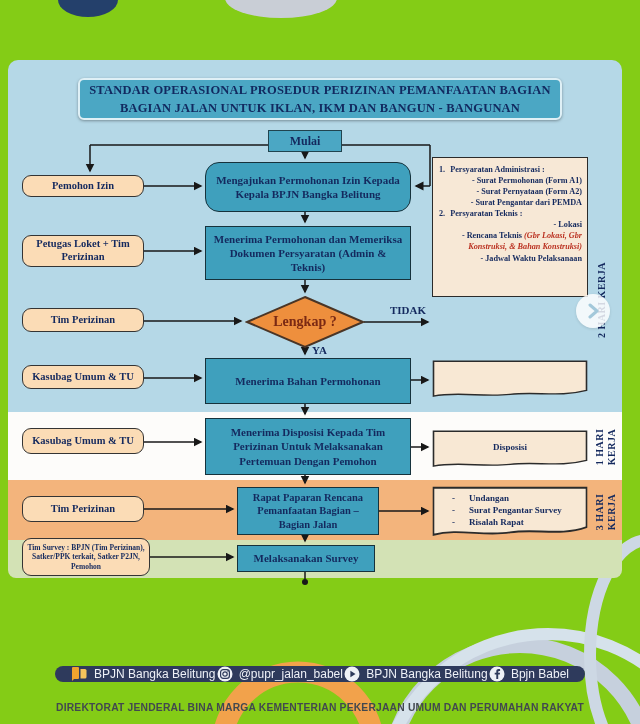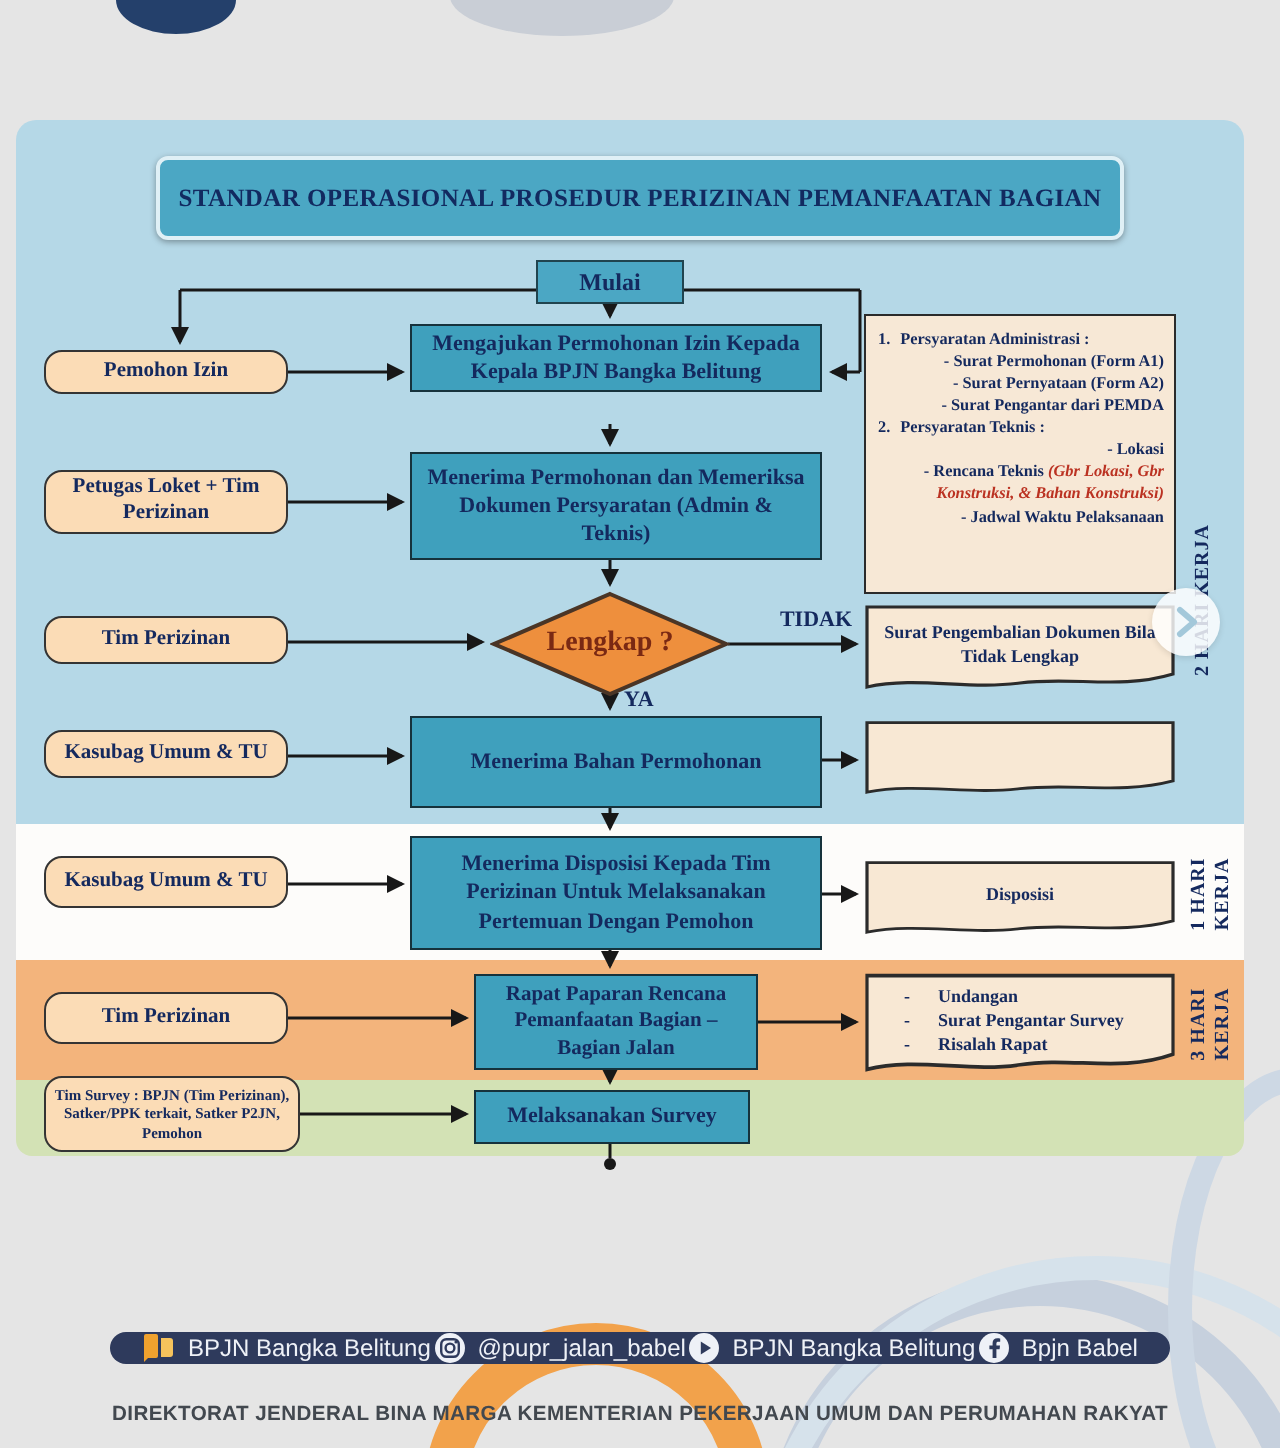--- a/index.html
+++ b/index.html
@@ -1,31 +1,31 @@
 <!DOCTYPE html>
 <html><head>
 <meta charset="utf-8">
 <style>
   html,body{margin:0;padding:0;background:#fff;}
-  .canvas{position:relative;width:640px;height:724px;background:#e5e5e5;overflow:hidden;
+  .canvas{position:relative;width:640px;height:724px;background:#84cc16;overflow:hidden;
           font-family:"Liberation Serif",serif;}
   .layer{position:absolute;left:0;top:0;width:640px;height:724px;pointer-events:none;}
   
   .band{position:absolute;left:8px;width:614px;z-index:1;}
   .band-blue{top:60px;height:352px;background:#b5d8e7;border-radius:10px 10px 0 0;}
   .band-white{top:412px;height:68px;background:#fdfcfa;}
   .band-orange{top:480px;height:60px;background:#f3b47c;}
   .band-green{top:540px;height:38px;background:#d3e2b5;border-radius:0 0 8px 8px;}
   
   .node{position:absolute;z-index:3;box-sizing:border-box;display:flex;align-items:center;justify-content:center;text-align:center;color:#14295e;font-weight:bold;}
   .title-box{left:78px;top:78px;width:484px;height:42px;background:#4ba7c4;border:2px solid #dff0f6;border-radius:6px;
              box-shadow:0 1px 3px rgba(0,0,0,.35);flex-direction:column;font-size:12.5px;line-height:1.45;letter-spacing:.2px;color:#122a60;}
   .start-box{left:268px;top:130px;width:74px;height:22px;background:#4ba7c4;border:1.5px solid #20444f;font-size:12px;}
   .proc{background:#3fa0bd;border:1.6px solid #16323c;font-size:11px;line-height:1.3;padding:2px 6px;}
-  .proc-1{left:205px;top:162px;width:206px;height:34px;}
+  .proc-1{left:205px;top:162px;width:206px;height:50px;border-radius:14px;}
   .proc-2{left:205px;top:226px;width:206px;height:54px;}
   .proc-3{left:205px;top:358px;width:206px;height:46px;}
   .proc-4{left:205px;top:418px;width:206px;height:57px;}
   .proc-5{left:237px;top:487px;width:142px;height:48px;font-size:10.5px;}
   .proc-6{left:237px;top:545px;width:138px;height:27px;}
   .role{background:#fbdcb6;border:1.5px solid #343434;border-radius:9px;font-size:10.5px;line-height:1.2;padding:2px 4px;}
   .role-1{left:22px;top:175px;width:122px;height:22px;}
   .role-2{left:22px;top:235px;width:122px;height:32px;}
   .role-3{left:22px;top:308px;width:122px;height:24px;}
   .role-4{left:22px;top:365px;width:122px;height:24px;}
@@ -120,20 +120,21 @@
       <path d="M379,511 H428" marker-end="url(#ah)"></path>
       <path d="M305,535 V541" marker-end="url(#ah)"></path>
       <path d="M150,557 H233" marker-end="url(#ah)"></path>
       <path d="M305,572 V579"></path>
     </g>
     <circle cx="305" cy="582" r="3" fill="#181818"></circle>
   </svg>
 
   <div class="node title-box">
     <span>STANDAR OPERASIONAL PROSEDUR PERIZINAN PEMANFAATAN BAGIAN</span>
+    <span>BAGIAN JALAN UNTUK IKLAN, IKM DAN BANGUN - BANGUNAN</span>
   </div>
 
   <div class="node start-box">Mulai</div>
 
   <div class="node role role-2">Petugas Loket + Tim Perizinan</div>
   <div class="node role role-1">Pemohon Izin</div>
   <div class="node role role-3">Tim Perizinan</div>
   <div class="node role role-4">Kasubag Umum &amp; TU</div>
   <div class="node role role-5">Kasubag Umum &amp; TU</div>
   <div class="node role role-6">Tim Perizinan</div>
@@ -165,26 +166,20 @@
     <div class="dash-line">- Surat Pengantar dari PEMDA</div>
     <div class="num-line">
       <span>2.</span>
       <span>Persyaratan Teknis :</span>
     </div>
     <div class="dash-line">- Lokasi</div>
     <div class="dash-line"><span>- Rencana Teknis </span><span class="red-detail">(Gbr Lokasi, Gbr Konstruksi, &amp; Bahan Konstruksi)</span></div>
     <div class="dash-line">- Jadwal Waktu Pelaksanaan</div>
   </div>
 
-  <div class="doc doc-1">
-    <svg class="shape" viewBox="0 0 156 46" preserveAspectRatio="none">
-      <path d="M1.5,1.5 H154.5 V35 C128,43 104,36 78,39.5 C52,43 26,36 1.5,41.5 Z" fill="#f8e8d4" stroke="#2b2b2b" stroke-width="1.6"></path>
-    </svg>
-    <div class="doc-text">Surat Pengembalian Dokumen Bila Tidak Lengkap</div>
-  </div>
   <div class="doc doc-2">
     <svg class="shape" viewBox="0 0 156 46" preserveAspectRatio="none">
       <path d="M1.5,1.5 H154.5 V35 C128,43 104,36 78,39.5 C52,43 26,36 1.5,41.5 Z" fill="#f8e8d4" stroke="#2b2b2b" stroke-width="1.6"></path>
     </svg>
   </div>
   <div class="doc doc-3">
     <svg class="shape" viewBox="0 0 156 46" preserveAspectRatio="none">
       <path d="M1.5,1.5 H154.5 V35 C128,43 104,36 78,39.5 C52,43 26,36 1.5,41.5 Z" fill="#f8e8d4" stroke="#2b2b2b" stroke-width="1.6"></path>
     </svg>
     <div class="doc-text">Disposisi</div>

